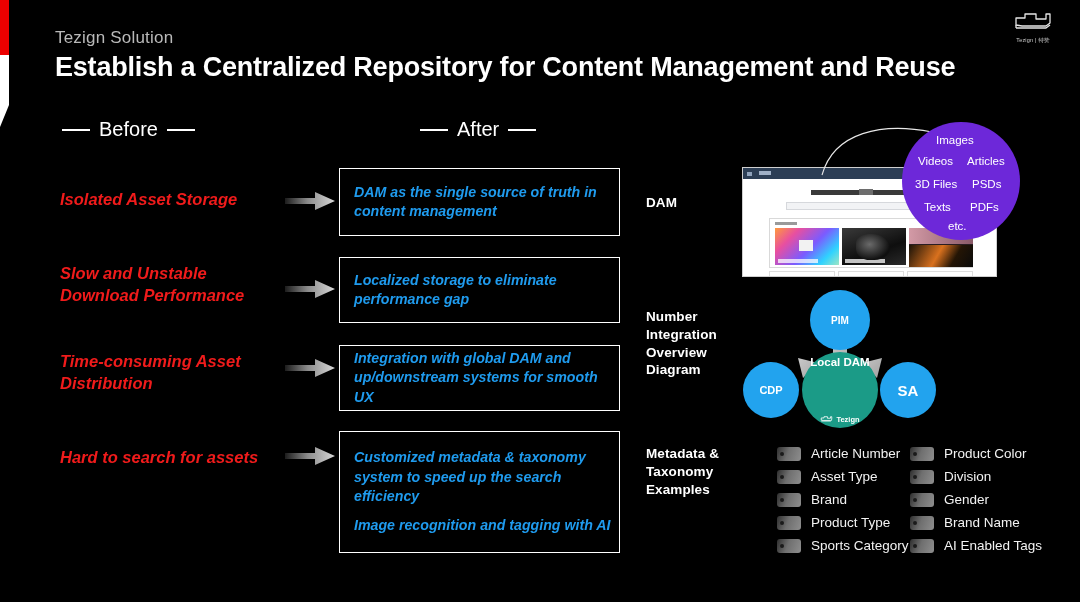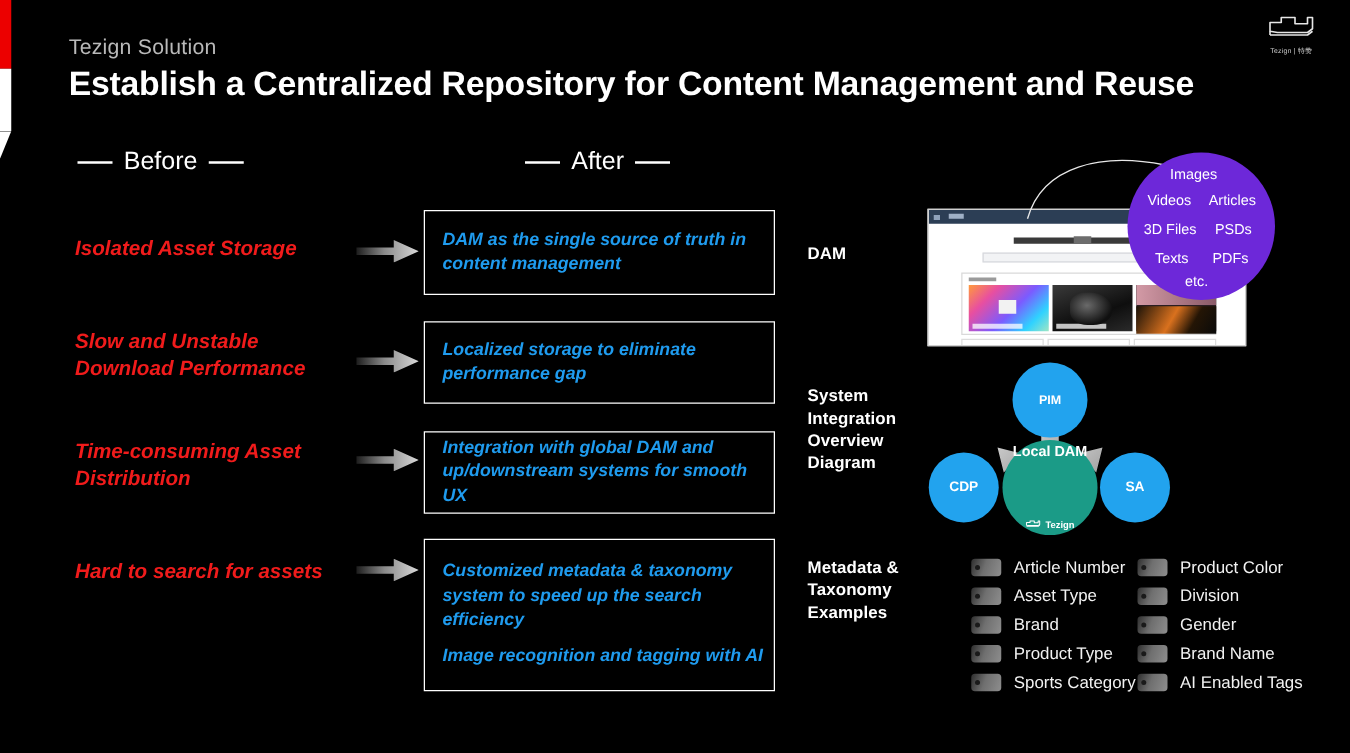--- a/index.html
+++ b/index.html
@@ -93,21 +93,21 @@
   .curve{position:absolute;left:820px;top:120px;width:120px;height:60px;}
 
   
   .diagram{position:absolute;left:740px;top:290px;width:220px;height:145px;}
   .circ{position:absolute;border-radius:50%;display:flex;flex-direction:column;
      align-items:center;justify-content:center;color:#fff;font-weight:700;}
   .c-blue{background:#22a3ee;}
   .c-green{background:#1b9b87;}
   .c-pim{left:70px;top:0;width:60px;height:60px;font-size:10px;}
   .c-cdp{left:3px;top:72px;width:56px;height:56px;font-size:11px;}
-  .c-sa{left:140px;top:72px;width:56px;height:56px;font-size:11px;}
+  .c-sa{left:140px;top:72px;width:56px;height:56px;font-size:15px;}
   .c-dam{left:62px;top:62px;width:76px;height:76px;font-size:11.5px;z-index:3;gap:44px;}
   .c-dam .sub{display:flex;gap:3px;margin-top:3px;font-size:7.5px;font-weight:400;}
 
   
   .meta-col{position:absolute;}
   .meta-row{display:flex;align-items:center;height:23px;padding-left:32px;}
   .tag-icon{width:24px;height:14px;border-radius:3px;margin-right:10px;flex:0 0 auto;
      background:linear-gradient(110deg,#2e2e2e 0%,#6f6f6f 45%,#8e8e8e 100%);position:relative;}
   .tag-icon:before{content:"";position:absolute;left:3px;top:5px;width:4px;height:4px;
      border-radius:50%;background:#1a1a1a;}
@@ -255,21 +255,21 @@
     <span style="left:34px;top:12px">Images</span>
     <span style="left:16px;top:33px">Videos</span>
     <span style="left:65px;top:33px">Articles</span>
     <span style="left:13px;top:56px">3D Files</span>
     <span style="left:70px;top:56px">PSDs</span>
     <span style="left:22px;top:79px">Texts</span>
     <span style="left:68px;top:79px">PDFs</span>
     <span style="left:46px;top:98px">etc.</span>
   </div>
 
-  <div class="rlabel" style="left:646px;top:308px;width:90px">System Integration Overview Diagram</div>
+  <div class="rlabel" style="left:646px;top:308px;width:90px">Number Integration Overview Diagram</div>
 
   <div class="diagram">
     <svg style="position:absolute;left:0;top:0;width:220px;height:145px" viewBox="0 0 220 145">
       <path d="M93 55 L107 55 L107 76 L113 76 L100 94 L87 76 L93 76 Z" fill="url(#nodeArr)"></path>
       <path d="M78 93 L68 83 L63 88 L58 68 L78 73 L73 78 L83 88 Z" fill="url(#nodeArr)"></path>
       <path d="M122 93 L132 83 L137 88 L142 68 L122 73 L127 78 L117 88 Z" fill="url(#nodeArr)"></path>
     </svg>
     <div class="circ c-blue c-pim">
       <span>PIM</span>
     </div>

